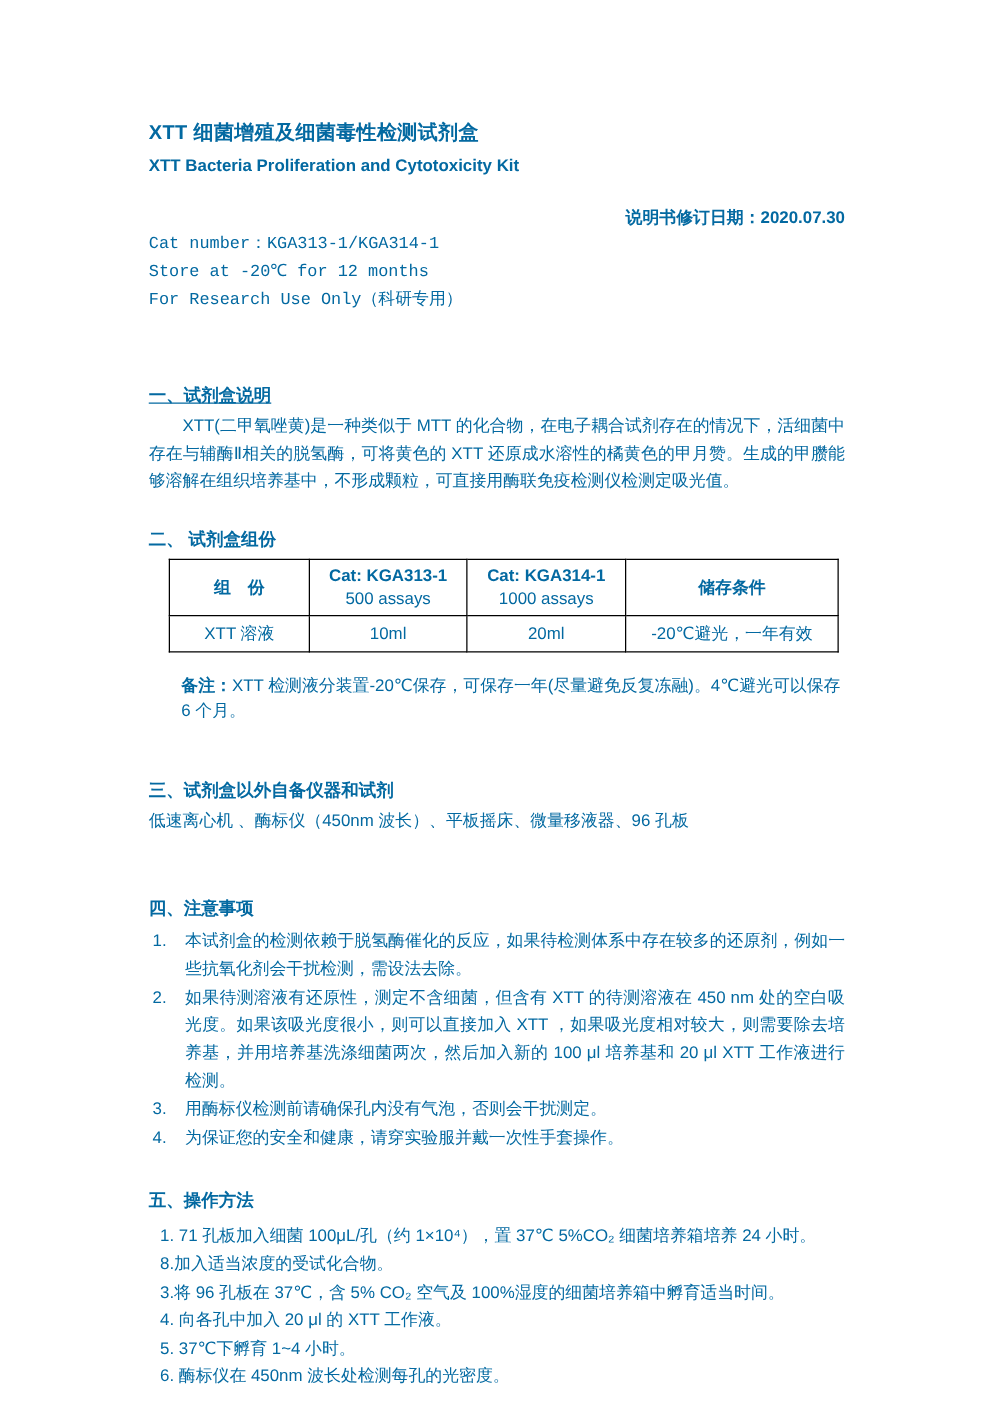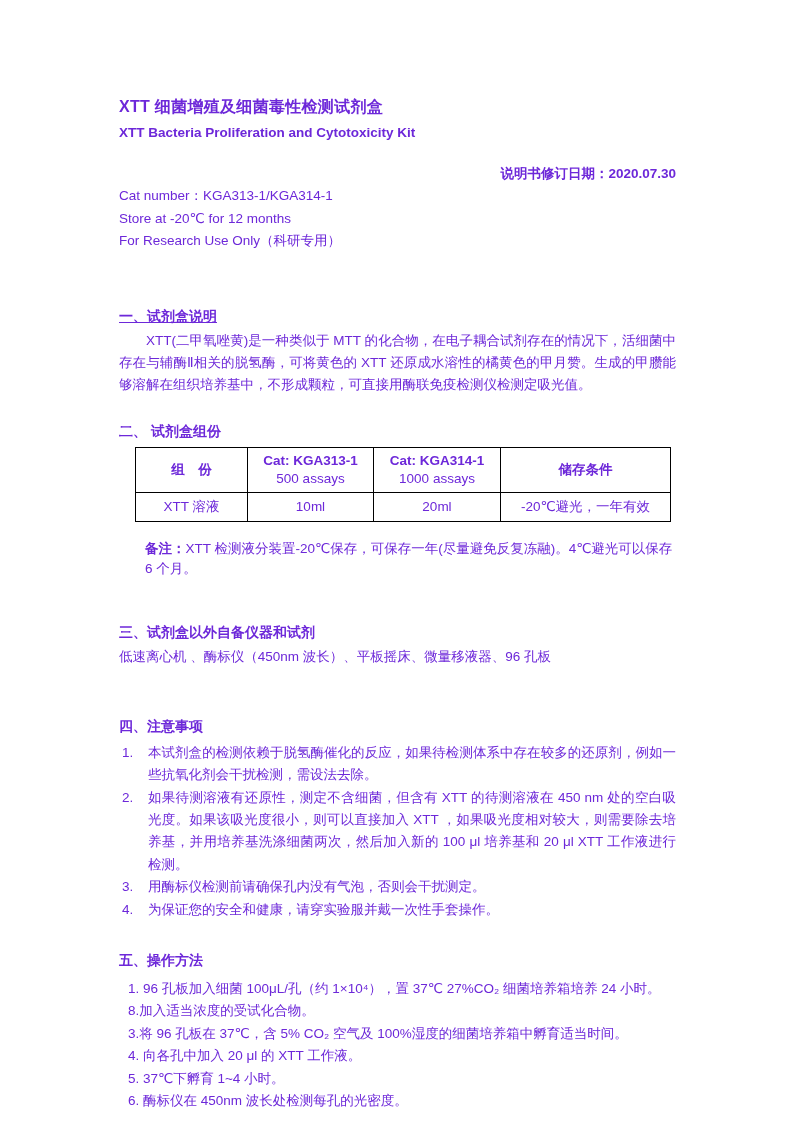--- a/index.html
+++ b/index.html
@@ -5,21 +5,21 @@
   html, body { margin: 0; padding: 0; background: #ffffff; }
   .page {
     position: relative;
     width: 794px;
     height: 1123px;
     margin: 0 auto;
     background: #ffffff;
     box-sizing: border-box;
     padding: 96px 118px 0 119px;
     font-family: "Liberation Sans", "DejaVu Sans", sans-serif;
-    color: #6d28d9;
+    color: #0369a1;
     font-size: 13.5px;
     overflow: hidden;
   }
   .doc-title {
     margin: 0;
     font-size: 16px;
     font-weight: bold;
     line-height: 22px;
     letter-spacing: 0.3px;
   }
@@ -29,21 +29,21 @@
     font-weight: bold;
     line-height: 19px;
   }
   .revision-line {
     margin-top: 23px;
     text-align: right;
     font-weight: bold;
     line-height: 18px;
   }
   .meta-block { margin-top: 2px; }
-  .meta-line { margin: 0; line-height: 22.5px; }
+  .meta-line { margin: 0; line-height: 22.5px; font-family: Liberation Mono, monospace; }
   .sec-heading {
     margin: 0;
     font-size: 14px;
     font-weight: bold;
     line-height: 19px;
   }
   .h-s1 { margin-top: 54px; text-decoration: underline; }
   .h-s2 { margin-top: 26px; }
   .h-s3 { margin-top: 44px; }
   .h-s4 { margin-top: 48px; }
@@ -162,21 +162,21 @@
     <li>
       <span class="num">3.</span><span>用酶标仪检测前请确保孔内没有气泡，否则会干扰测定。</span>
     </li>
     <li>
       <span class="num">4.</span><span>为保证您的安全和健康，请穿实验服并戴一次性手套操作。</span>
     </li>
   </ol>
 
   <h3 class="sec-heading h-s5">五、操作方法</h3>
   <div class="steps-block">
-    <p class="step-line">1. 96 孔板加入细菌 100μL/孔（约 1×10⁴），置 37℃ 27%CO₂ 细菌培养箱培养 24 小时。</p>
+    <p class="step-line">1. 71 孔板加入细菌 100μL/孔（约 1×10⁴），置 37℃ 5%CO₂ 细菌培养箱培养 24 小时。</p>
     <p class="step-line">8.加入适当浓度的受试化合物。</p>
     <p class="step-line">3.将 96 孔板在 37℃，含 5% CO₂ 空气及 100%湿度的细菌培养箱中孵育适当时间。</p>
     <p class="step-line">4. 向各孔中加入 20 μl 的 XTT 工作液。</p>
     <p class="step-line">5. 37℃下孵育 1~4 小时。</p>
     <p class="step-line">6. 酶标仪在 450nm 波长处检测每孔的光密度。</p>
   </div>
 
 </div>
 
 </body></html>

